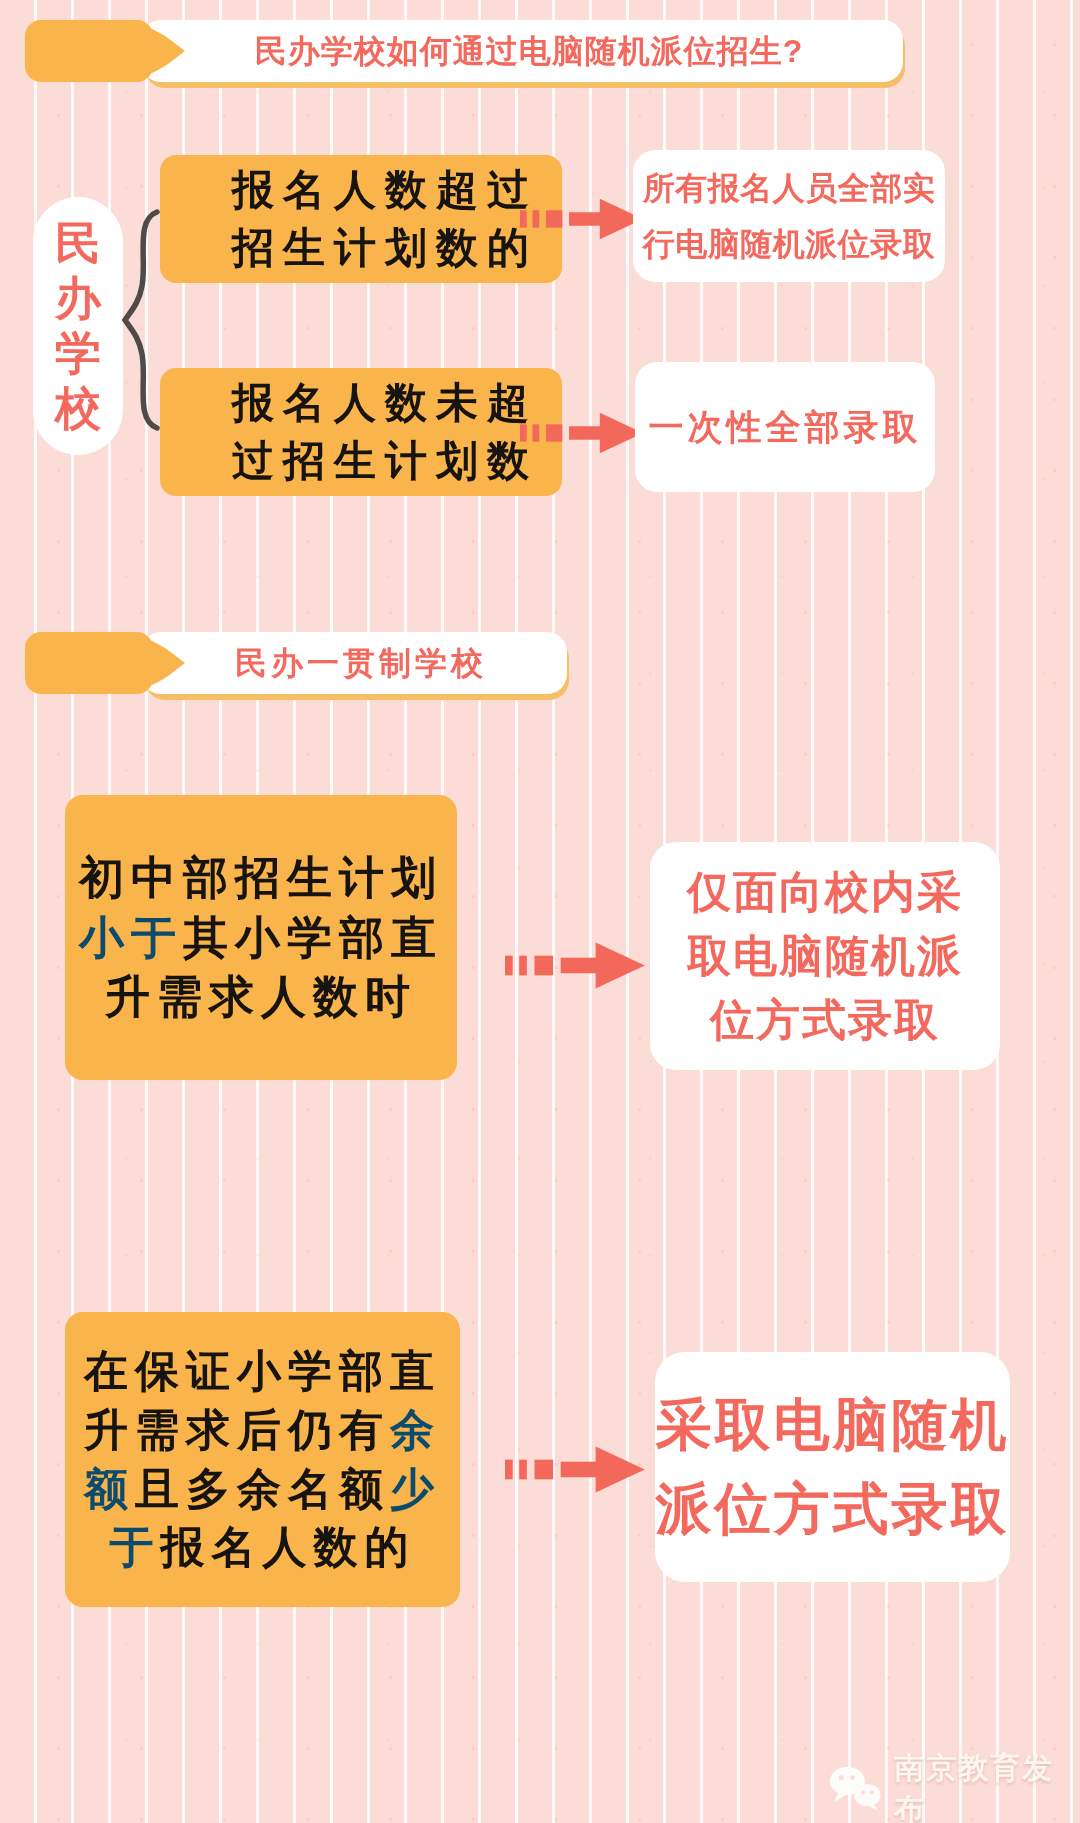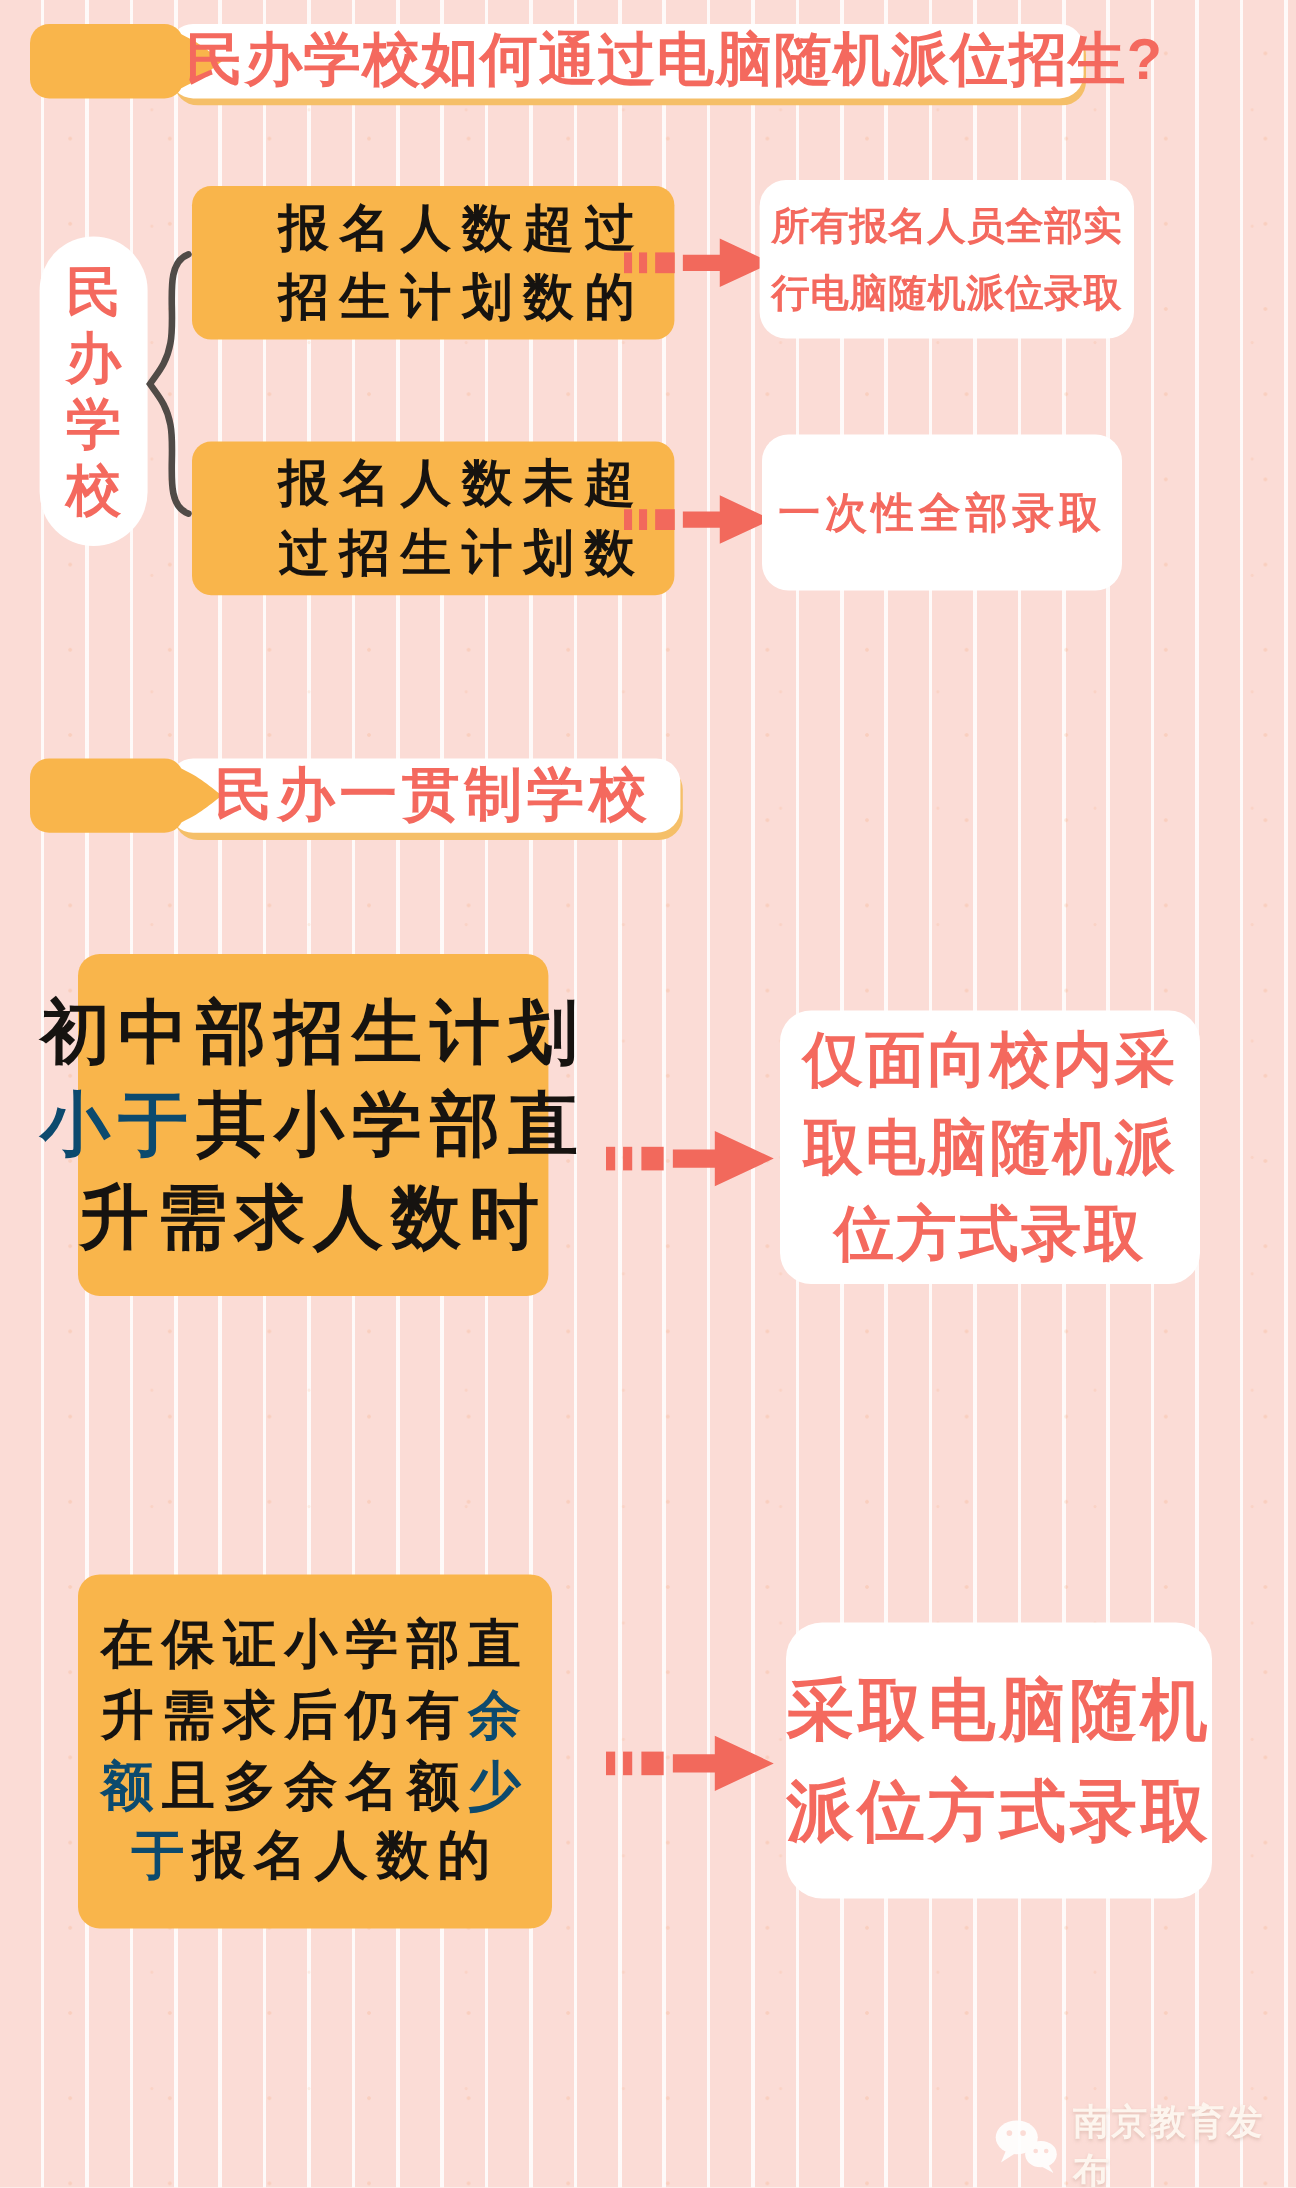--- a/index.html
+++ b/index.html
@@ -15,48 +15,48 @@
         rgba(255,255,255,.85) 34px, rgba(255,255,255,.85) 37px);
     background-size:83px 71px, 131px 97px, auto;
     background-position:17px 9px, 61px 43px, 0 0;
   }
   .abs { position:absolute; }
 
   
   .banner-text {
     position:absolute; top:2px; height:62px; line-height:62px;
     text-align:center; font-weight:900; color:#f4695e;
-    font-size:48px; letter-spacing:1px; white-space:nowrap;
+    font-size:32px; letter-spacing:1px; white-space:nowrap;
   }
 
   
   .pill {
     background:#ffffff; border-radius:46px;
     display:flex; flex-direction:column; align-items:center; justify-content:center;
     color:#f4695e; font-weight:900; font-size:46px; line-height:55px;
   }
 
   
   .cond {
     background:#f9b54b; color:#161310; font-weight:900;
     display:flex; flex-direction:column; justify-content:center; align-items:center;
     text-align:center; white-space:nowrap;
   }
   .cond-s1 { border-radius:16px; font-size:42px; letter-spacing:9px; line-height:1.37;padding-left:48px; }
-  .cond-s2 { border-radius:18px; font-size:58px; letter-spacing:7px; line-height:1.33; }
+  .cond-s2 { border-radius:18px; font-size:45px; letter-spacing:7px; line-height:1.33; }
 
   
   .res {
     background:#ffffff; color:#f4695e; font-weight:900;
     display:flex; flex-direction:column; justify-content:center; align-items:center;
     text-align:center; white-space:nowrap;
   }
   .res-b { border-radius:22px; font-size:32px; letter-spacing:0.5px; line-height:1.45;gap:10px; }
   .res-d { border-radius:22px; font-size:35px; letter-spacing:4px; }
-  .res-f { border-radius:26px; font-size:50px; letter-spacing:2px; line-height:1.45; }
+  .res-f { border-radius:26px; font-size:44px; letter-spacing:2px; line-height:1.45; }
   .res-h { border-radius:30px; font-size:56px; letter-spacing:3px; line-height:1.5; }
 
   .hl { color:#0c4a6e; }
 
   
   .footer {
     display:flex; align-items:center; gap:10px;
     color:#fdf5ee; font-size:30px; font-weight:700; letter-spacing:2px;
     text-shadow:0 2px 3px rgba(190,150,135,.40);
   }

